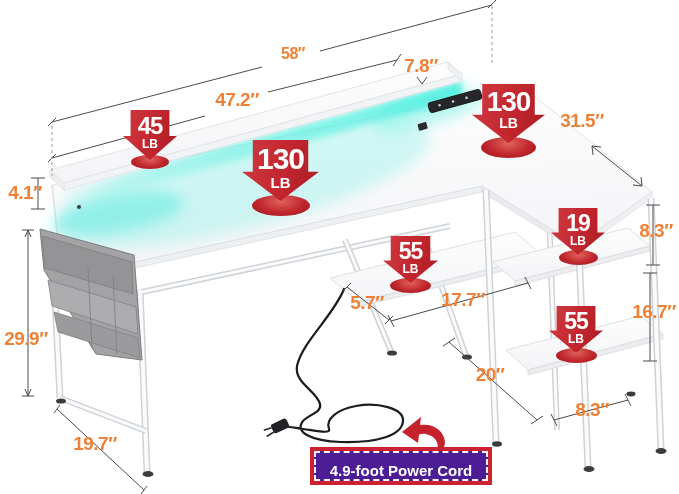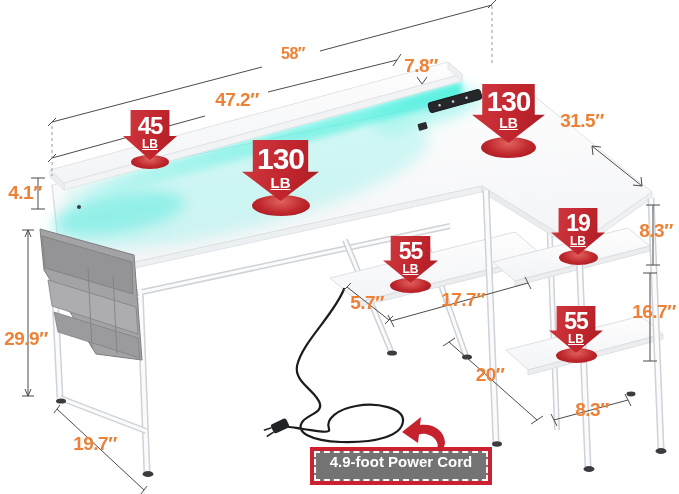--- a/index.html
+++ b/index.html
@@ -10,27 +10,27 @@
   .dim{position:absolute;transform:translate(-50%,-50%);color:#ED8237;font-weight:700;
        font-size:16px;white-space:nowrap;letter-spacing:-0.5px;}
   .dim.sm{font-size:19px;}
   
   .badge{position:absolute;display:flex;flex-direction:column;align-items:center;}
   .badge .arrow{position:relative;width:100%;
        background:linear-gradient(105deg,#d03a41 0%,#c2262e 55%,#ab1c24 100%);
        clip-path:polygon(14% 0,86% 0,86% 52%,100% 52%,50% 100%,0 52%,14% 52%);
        display:flex;flex-direction:column;align-items:center;color:#fff;font-weight:700;}
   .badge .num{line-height:1.05;margin-top:3px;letter-spacing:-1px;}
-  .badge .unit{line-height:1;text-decoration:underline;}
+  .badge .unit{line-height:1;}
   .badge .blob{border-radius:50%;
        background:radial-gradient(ellipse at 50% 30%,#e2635e 0%,#bf272d 55%,#ad1d24 80%,#c84641 100%);}
   
   .banner{position:absolute;left:314px;top:451px;width:174px;height:30px;
-       background:#737373;border:2px dashed rgba(255,255,255,.95);outline:4px solid #CB2130;
-       display:flex;align-items:flex-start;justify-content:center;box-sizing:border-box;}
+       background:#4c1d95;border:2px dashed rgba(255,255,255,.95);outline:4px solid #CB2130;
+       display:flex;align-items:flex-end;justify-content:center;box-sizing:border-box;}
   .banner span{color:#fff;font-weight:700;font-size:15px;white-space:nowrap;}
   .curved-arrow{position:absolute;left:398px;top:413px;width:52px;height:40px;}
 </style>
 </head>
 <body>
 
 <div class="stage">
 
   <svg class="base" width="679" height="494" viewBox="0 0 679 494">
     <defs>

